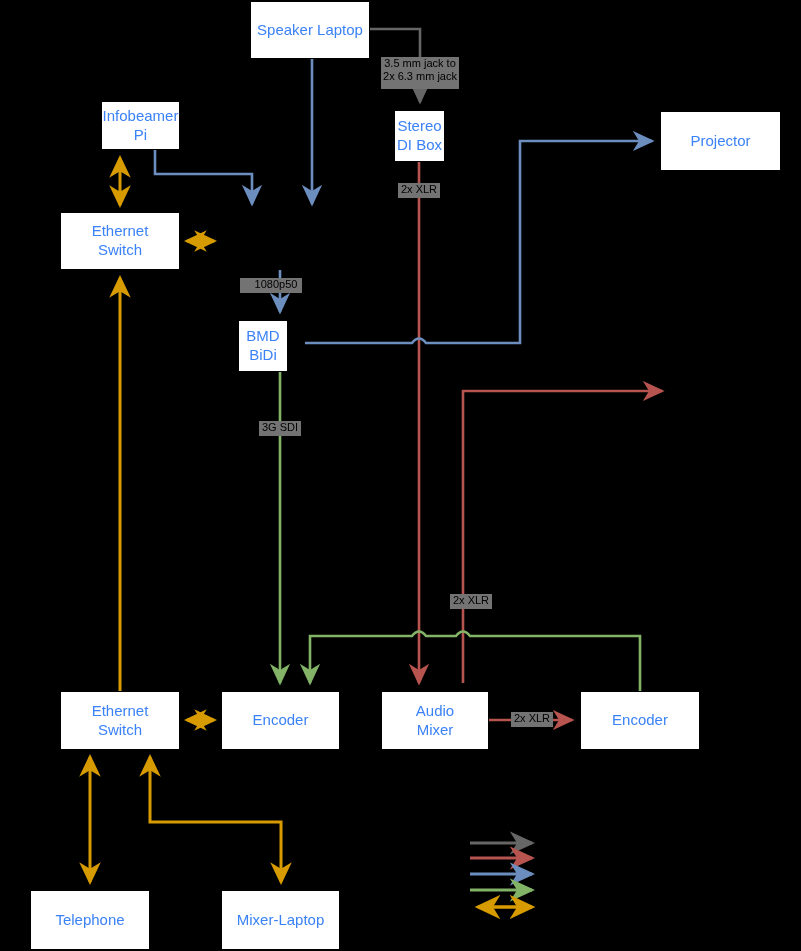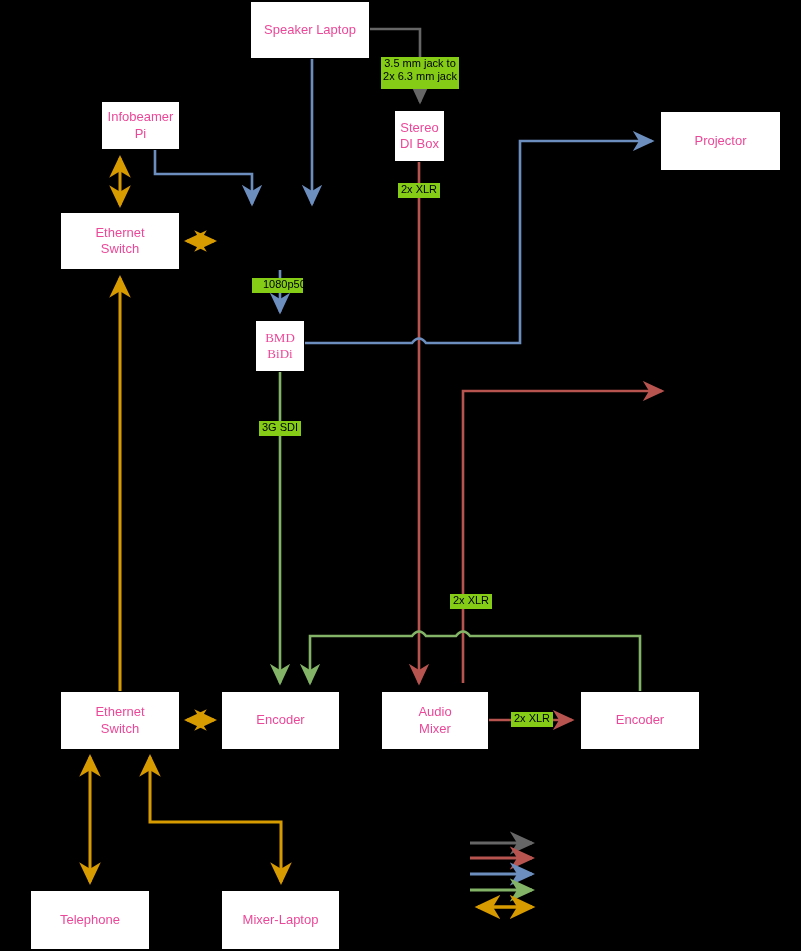--- a/index.html
+++ b/index.html
@@ -8,25 +8,25 @@
     font-family:"Liberation Sans", sans-serif;
     width:801px;height:951px;position:relative;overflow:hidden;
   }
   #stage{position:absolute;left:0;top:0;width:801px;height:951px;}
   svg.layer{position:absolute;left:0;top:0;width:801px;height:951px;}
   .node{
     position:absolute;background:#ffffff;border:1px solid #000000;
     box-sizing:border-box;
     display:flex;align-items:center;justify-content:center;
     text-align:center;line-height:1.25;
-    color:#ec4899;font-size:13px;
+    color:#3b82f6;font-size:15px;
     z-index:5;
   }
   .edge-label{
-    position:absolute;background:#84cc16;color:#000000;
+    position:absolute;background:#737373;color:#000000;
     font-size:11px;line-height:1.2;padding:0 1px;
     white-space:nowrap;text-align:center;z-index:6;
     box-sizing:border-box;
   }
   .edge-label.two-line{white-space:normal;}
 </style>
 </head>
 <body>
 
 <div id="stage">
@@ -141,40 +141,40 @@
 
   <div class="node" style="left:101px;top:101px;width:79px;height:49px;">Infobeamer<br>Pi</div>
 
   <div class="node" style="left:394px;top:110px;width:51px;height:52px;">Stereo<br>DI Box</div>
 
   <div class="node" style="left:660px;top:111px;width:121px;height:60px;">Projector</div>
 
   <div class="node" style="left:60px;top:212px;width:120px;height:58px;">Ethernet<br>Switch</div>
 
 
-  <div class="node" style="left:255px;top:320px;width:50px;height:52px;font-family:Liberation Serif, serif;">BMD<br>BiDi</div>
+  <div class="node" style="left:238px;top:320px;width:50px;height:52px;">BMD<br>BiDi</div>
 
 
   <div class="node" style="left:60px;top:691px;width:120px;height:59px;">Ethernet<br>Switch</div>
 
   <div class="node" style="left:221px;top:691px;width:119px;height:59px;">Encoder</div>
 
   <div class="node" style="left:381px;top:691px;width:108px;height:59px;">Audio<br>Mixer</div>
 
   <div class="node" style="left:580px;top:691px;width:120px;height:59px;">Encoder</div>
 
   <div class="node" style="left:30px;top:890px;width:120px;height:60px;">Telephone</div>
 
   <div class="node" style="left:221px;top:890px;width:119px;height:60px;">Mixer-Laptop</div>
 
   <div class="edge-label two-line" style="left:381px;top:57px;width:78px;height:32px;">3.5 mm jack to<br>2x 6.3 mm jack</div>
 
   <div class="edge-label" style="left:398px;top:183px;width:42px;height:15px;">2x XLR</div>
 
-  <div class="edge-label" style="left:252px;top:278px;width:51px;height:15px;padding-left:11px;">1080p50</div>
+  <div class="edge-label" style="left:240px;top:278px;width:62px;height:15px;padding-left:11px;">1080p50</div>
 
   <div class="edge-label" style="left:259px;top:396px;width:42px;height:15px;margin-top:25px;">3G SDI</div>
 
   <div class="edge-label" style="left:450px;top:594px;width:42px;height:15px;">2x XLR</div>
 
   <div class="edge-label" style="left:511px;top:712px;width:42px;height:15px;">2x XLR</div>
 
 </div>
 
 </body></html>

